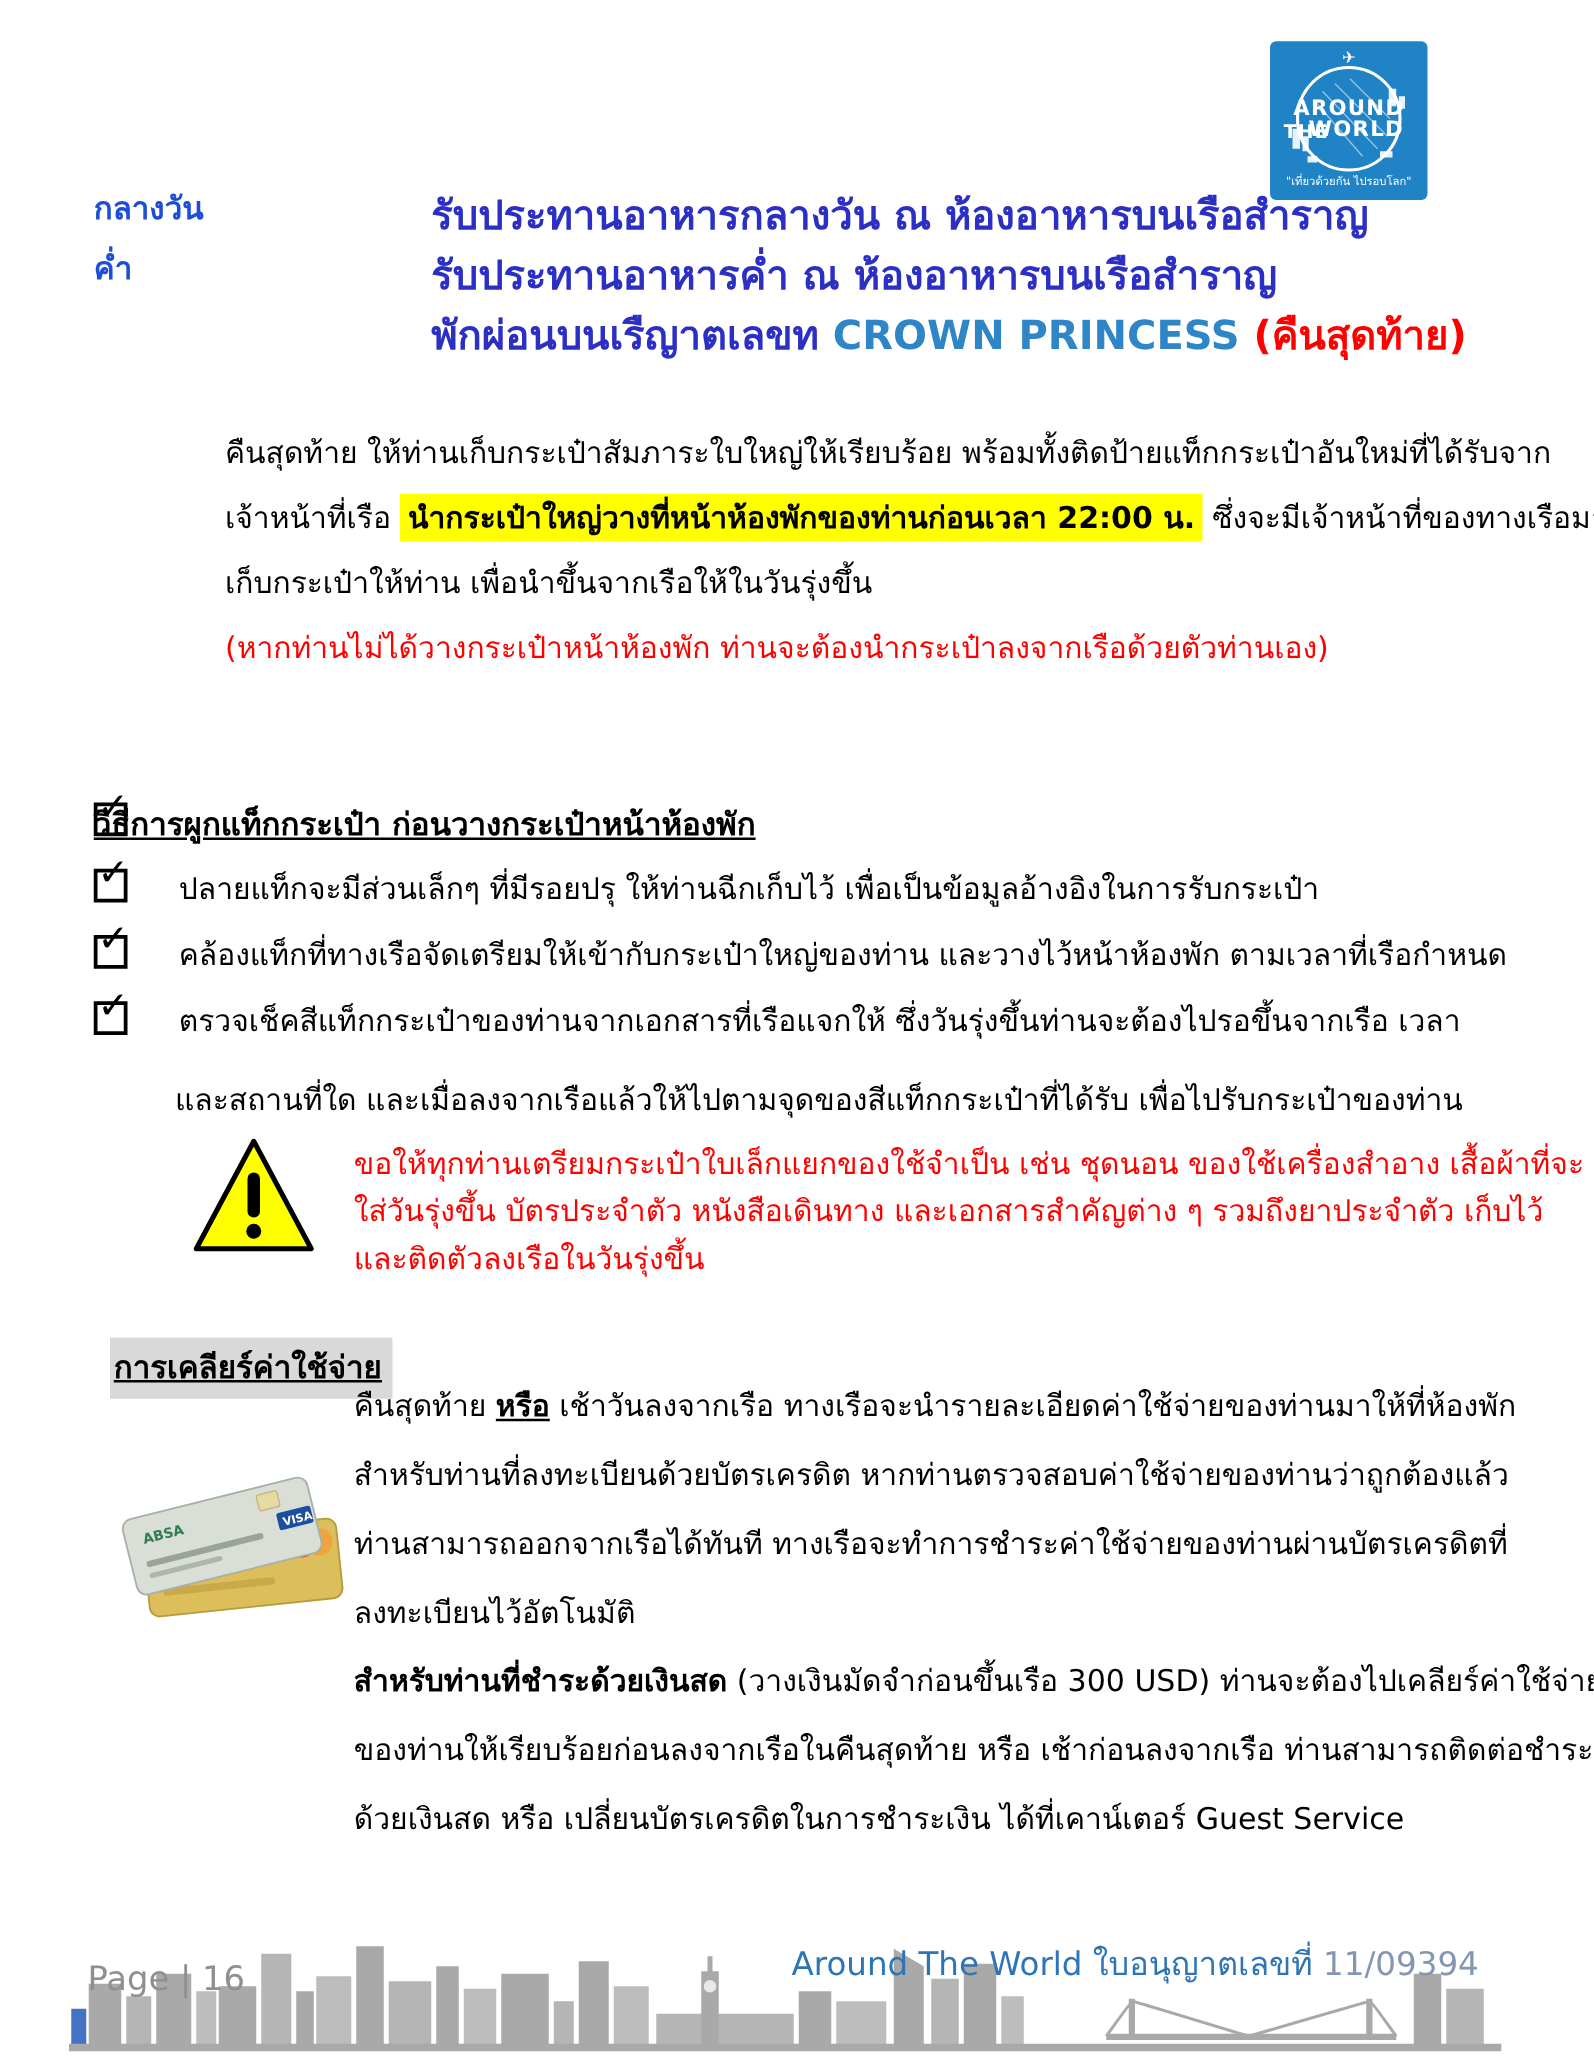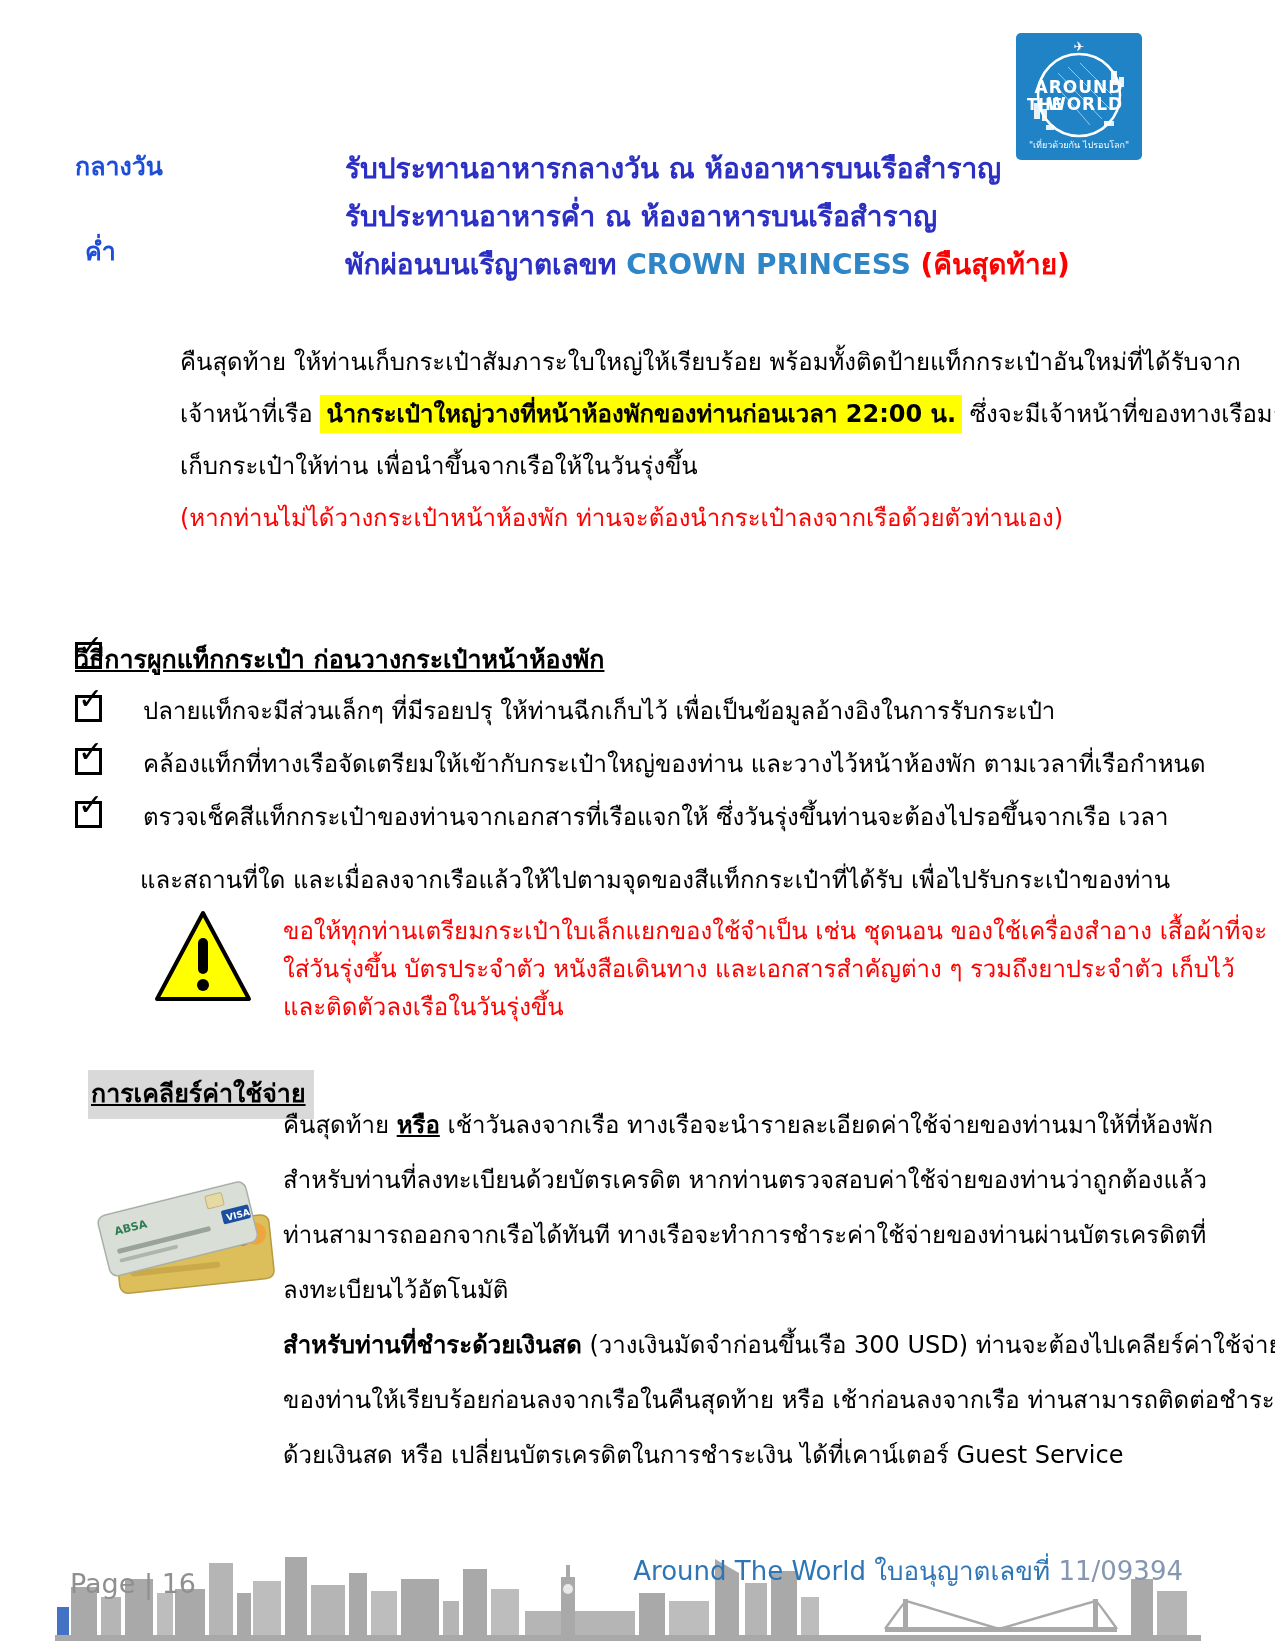--- a/index.html
+++ b/index.html
@@ -4,21 +4,21 @@
 <style>
   html,body{margin:0;padding:0;background:#ffffff;}
   .page{
     position:relative;width:1275px;height:1649px;background:#ffffff;
     font-family:"DejaVu Sans","Liberation Sans",sans-serif;color:#000;overflow:hidden;
   }
   .abs{position:absolute;white-space:nowrap;}
 
   
   .sched-label{font-size:25px;font-weight:bold;color:#1d4ed8;}
-  .sched-text{font-size:28px;font-weight:bold;color:#2B2FC3;}
+  .sched-text{font-size:32px;font-weight:bold;color:#2B2FC3;}
   .ship-name{color:#2E86C6;}
   .red{color:#FF0000;}
 
   
   .sec-heading{
     display:inline-block;font-size:25px;font-weight:bold;color:#000;
     background:#D9D9D9;text-decoration:underline;padding:3px 8px 6px 3px;
   }
   .sec-heading.nobg{background:transparent;padding:0;}
 
@@ -92,21 +92,21 @@
     <div class="logo-plane">✈</div>
     <div class="logo-text" style="top:44px;font-size:17px;">AROUND</div>
     <div class="logo-text" style="top:63px;font-size:15px;left:-34px;">THE</div>
     <div class="logo-text" style="top:61px;font-size:17px;left:6px;">WORLD</div>
     <div class="logo-tagline">"เที่ยวด้วยกัน ไปรอบโลก"</div>
   </div>
 
   <div class="abs sched-label" style="left:75px;top:146px;">กลางวัน</div>
   <div class="abs sched-text" style="left:345px;top:146px;">รับประทานอาหารกลางวัน ณ ห้องอาหารบนเรือสำราญ</div>
 
-  <div class="abs sched-label" style="left:85px;top:194px;margin-top:37px;">ค่ำ</div>
+  <div class="abs sched-label" style="left:75px;top:194px;">ค่ำ</div>
   <div class="abs sched-text" style="left:345px;top:194px;">รับประทานอาหารค่ำ ณ ห้องอาหารบนเรือสำราญ</div>
 
   <div class="abs sched-text" style="left:345px;top:242px;">
     <span>พักผ่อนบนเรืญาตเลขท </span><span class="ship-name">CROWN PRINCESS</span><span class="red"> (คืนสุดท้าย)</span>
   </div>
 
 
   <div class="abs body-block" style="left:180px;top:336px;">
     <div>คืนสุดท้าย ให้ท่านเก็บกระเป๋าสัมภาระใบใหญ่ให้เรียบร้อย พร้อมทั้งติดป้ายแท็กกระเป๋าอันใหม่ที่ได้รับจาก</div>
     <div><span>เจ้าหน้าที่เรือ </span><span class="hl">นำกระเป๋าใหญ่วางที่หน้าห้องพักของท่านก่อนเวลา 22:00 น.</span><span> ซึ่งจะมีเจ้าหน้าที่ของทางเรือมา</span></div>

